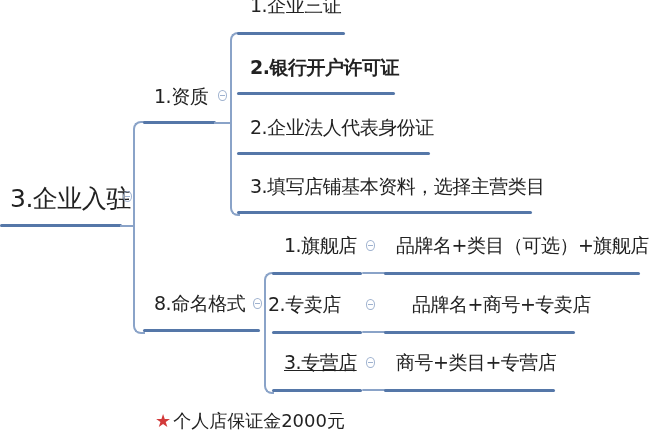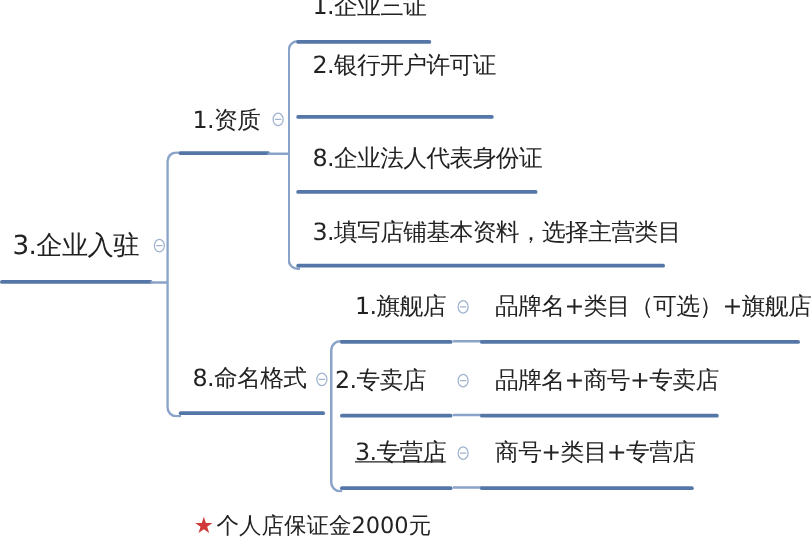--- a/index.html
+++ b/index.html
@@ -6,21 +6,21 @@
     body {
       width: 649px; height: 433px; overflow: hidden; position: relative;
       background: #ffffff;
       font-family: "DejaVu Sans", "Liberation Sans", sans-serif;
       color: #222222;
     }
     .node {
       position: absolute; white-space: nowrap; line-height: 1;
       font-size: 19px; letter-spacing: -0.5px;
     }
-    .root { font-size: 21px; }
+    .root { font-size: 25px; }
     .uline { position: absolute; height: 3px; background: #5577a8; border-radius: 2px; }
     .hline { position: absolute; height: 2px; background: #8aa3c8; }
     .bracket {
       position: absolute; border-left: 2px solid #8aa3c8;
       border-top: 2px solid #8aa3c8; border-bottom: 2px solid #8aa3c8;
       border-radius: 8px 0 0 8px;
     }
     .toggle {
       position: absolute; width: 9px; height: 11px;
       border: 1.5px solid #9fb2cf; border-radius: 50%;
@@ -46,24 +46,24 @@
 <div class="node" style="left:154px; top:87px;">1.资质</div>
 <div class="uline" style="left:143px; top:121px; width:73px;"></div>
 <div class="toggle" style="left:218px; top:90px;"></div>
 <div class="hline" style="left:214px; top:122px; width:17px;"></div>
 
 <div class="bracket" style="left:230px; top:32px; width:8px; height:180px;"></div>
 
 <div class="node" style="left:250px; top:-4px;">1.企业三证</div>
 <div class="uline" style="left:237px; top:32px; width:108px;"></div>
 
-<div class="node" style="left:250px; top:43px;">2.银行开户许可证</div>
+<div class="node" style="left:250px; top:58px;font-weight:bold;">2.银行开户许可证</div>
 <div class="uline" style="left:237px; top:92px; width:158px;"></div>
 
-<div class="node" style="left:250px; top:118px;">8.企业法人代表身份证</div>
+<div class="node" style="left:250px; top:118px;">2.企业法人代表身份证</div>
 <div class="uline" style="left:237px; top:152px; width:193px;"></div>
 
 <div class="node" style="left:250px; top:177px;">3.填写店铺基本资料，选择主营类目</div>
 <div class="uline" style="left:237px; top:211px; width:295px;"></div>
 
 <div class="node" style="left:154px; top:294px;">8.命名格式</div>
 <div class="uline" style="left:143px; top:329px; width:117px;"></div>
 <div class="toggle" style="left:253px; top:298px;"></div>
 
 <div class="bracket" style="left:264px; top:272px; width:8px; height:118px;"></div>
@@ -72,21 +72,21 @@
 <div class="toggle" style="left:366px; top:240px;"></div>
 <div class="uline" style="left:272px; top:272px; width:90px;"></div>
 <div class="uline" style="left:362px; top:272px; width:24px; background:#8aa3c8; height:2px;"></div>
 <div class="node" style="left:396px; top:236px;">品牌名+类目（可选）+旗舰店</div>
 <div class="uline" style="left:384px; top:272px; width:256px;"></div>
 
 <div class="node" style="left:268px; top:295px;">2.专卖店</div>
 <div class="toggle" style="left:366px; top:299px;"></div>
 <div class="uline" style="left:272px; top:331px; width:90px;"></div>
 <div class="uline" style="left:362px; top:331px; width:24px; background:#8aa3c8; height:2px;"></div>
-<div class="node" style="left:396px; top:295px;text-align:right;">品牌名+商号+专卖店</div>
+<div class="node" style="left:412px; top:295px;text-align:right;">品牌名+商号+专卖店</div>
 <div class="uline" style="left:384px; top:331px; width:191px;"></div>
 
 <div class="node" style="left:284px; top:353px;text-decoration:underline;">3.专营店</div>
 <div class="toggle" style="left:366px; top:357px;"></div>
 <div class="uline" style="left:272px; top:389px; width:90px;"></div>
 <div class="uline" style="left:362px; top:389px; width:24px; background:#8aa3c8; height:2px;"></div>
 <div class="node" style="left:396px; top:353px;">商号+类目+专营店</div>
 <div class="uline" style="left:384px; top:389px; width:171px;"></div>
 
 <div class="note" style="left:155px; top:412px;">

